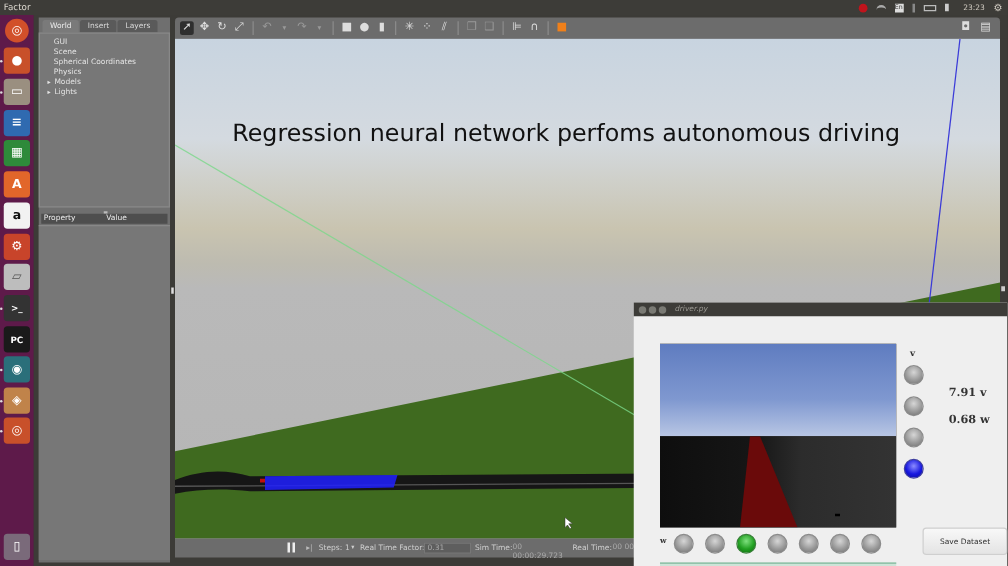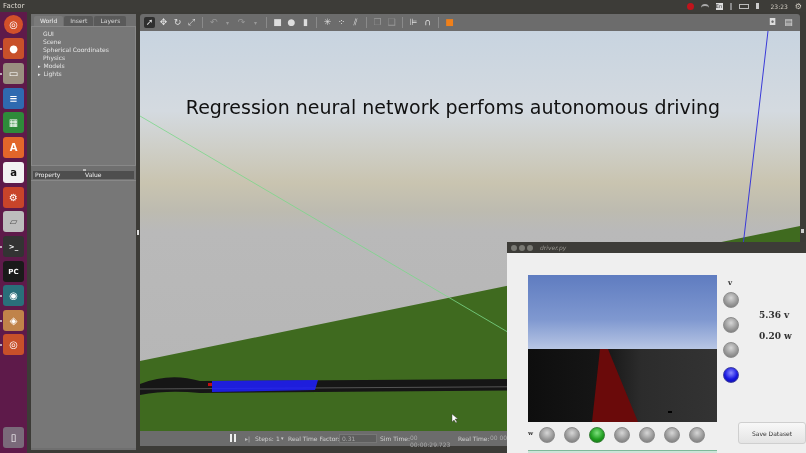--- a/index.html
+++ b/index.html
@@ -242,22 +242,22 @@
       <rect x="140" y="62" width="4" height="2" fill="#000"></rect>
     </svg>
   </div>
 
   <span class="vlabel">v</span>
   <div class="led" style="left:216px;top:50px"></div>
   <div class="led" style="left:216px;top:75px"></div>
   <div class="led" style="left:216px;top:100px"></div>
   <div class="led blue" style="left:216px;top:125px"></div>
 
-  <span class="readout" style="top:68px">5.36 v</span>
-  <span class="readout" style="top:89px">0.20 w</span>
+  <span class="readout" style="top:68px">7.91 v</span>
+  <span class="readout" style="top:89px">0.68 w</span>
 
   <span class="wlabel">w</span>
   <div class="led" style="left:32px;top:185px"></div>
   <div class="led" style="left:57px;top:185px"></div>
   <div class="led green" style="left:82px;top:185px"></div>
   <div class="led" style="left:107px;top:185px"></div>
   <div class="led" style="left:132px;top:185px"></div>
   <div class="led" style="left:157px;top:185px"></div>
   <div class="led" style="left:182px;top:185px"></div>
 

